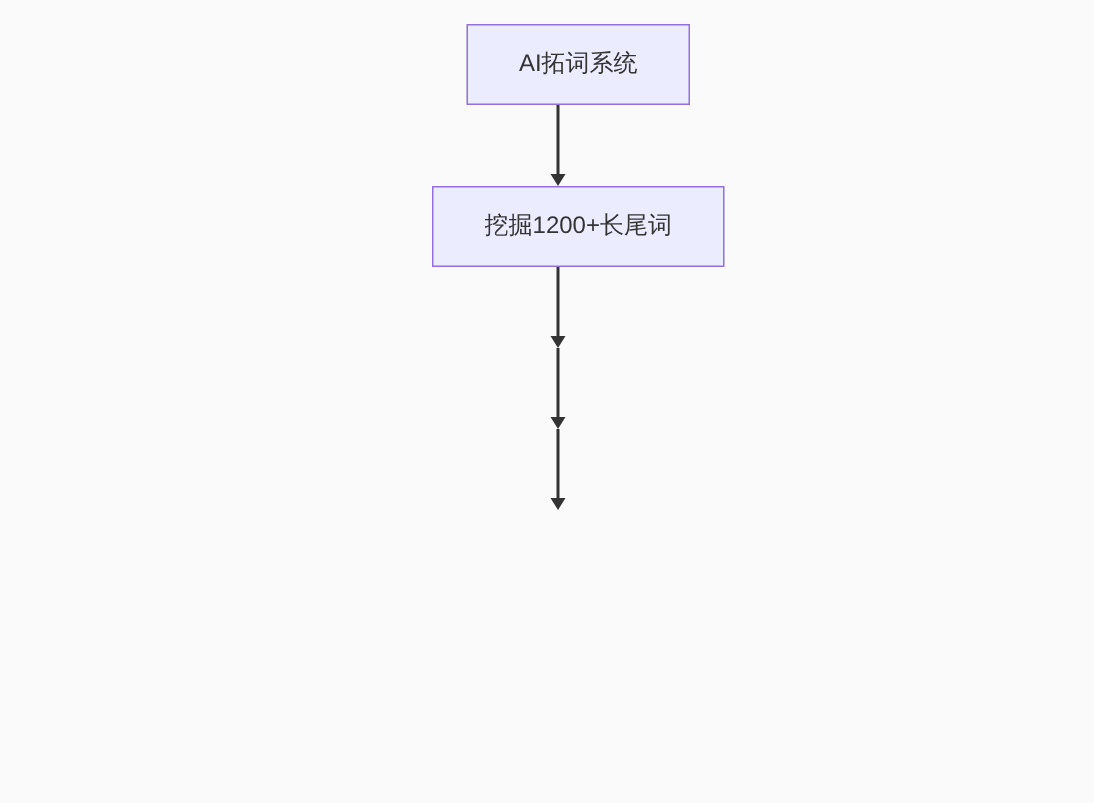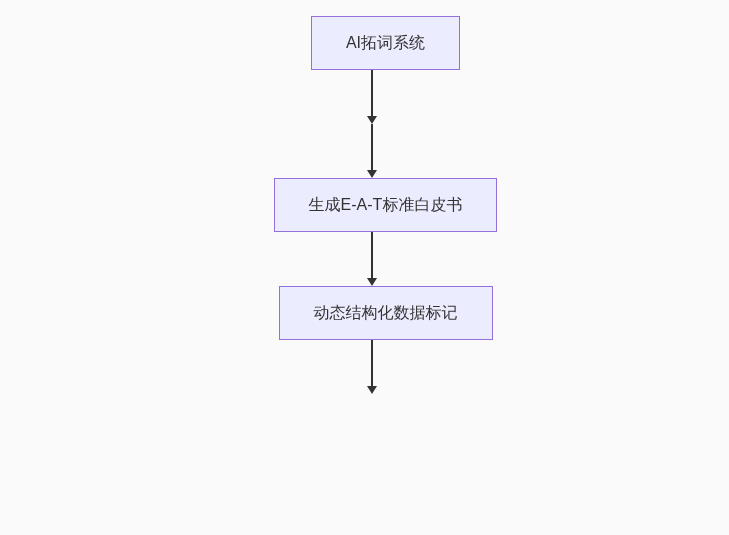--- a/index.html
+++ b/index.html
@@ -71,38 +71,35 @@
 
     <div class="node">
       <span>AI拓词系统</span>
     </div>
 
     <div class="edge">
       <div class="shaft"></div>
       <div class="head"></div>
     </div>
 
-
-    <div class="edge">
-      <div class="shaft"></div>
-      <div class="head"></div>
-    </div>
-
     <div class="node">
-      <span>生成E-A-T标准白皮书</span>
+      <span>挖掘1200+长尾词</span>
     </div>
 
     <div class="edge">
       <div class="shaft"></div>
       <div class="head"></div>
     </div>
 
-    <div class="node">
-      <span>动态结构化数据标记</span>
+
+    <div class="edge">
+      <div class="shaft"></div>
+      <div class="head"></div>
     </div>
+
 
     <div class="edge">
       <div class="shaft"></div>
       <div class="head"></div>
     </div>
 
 
   </div>
 </div>
 

